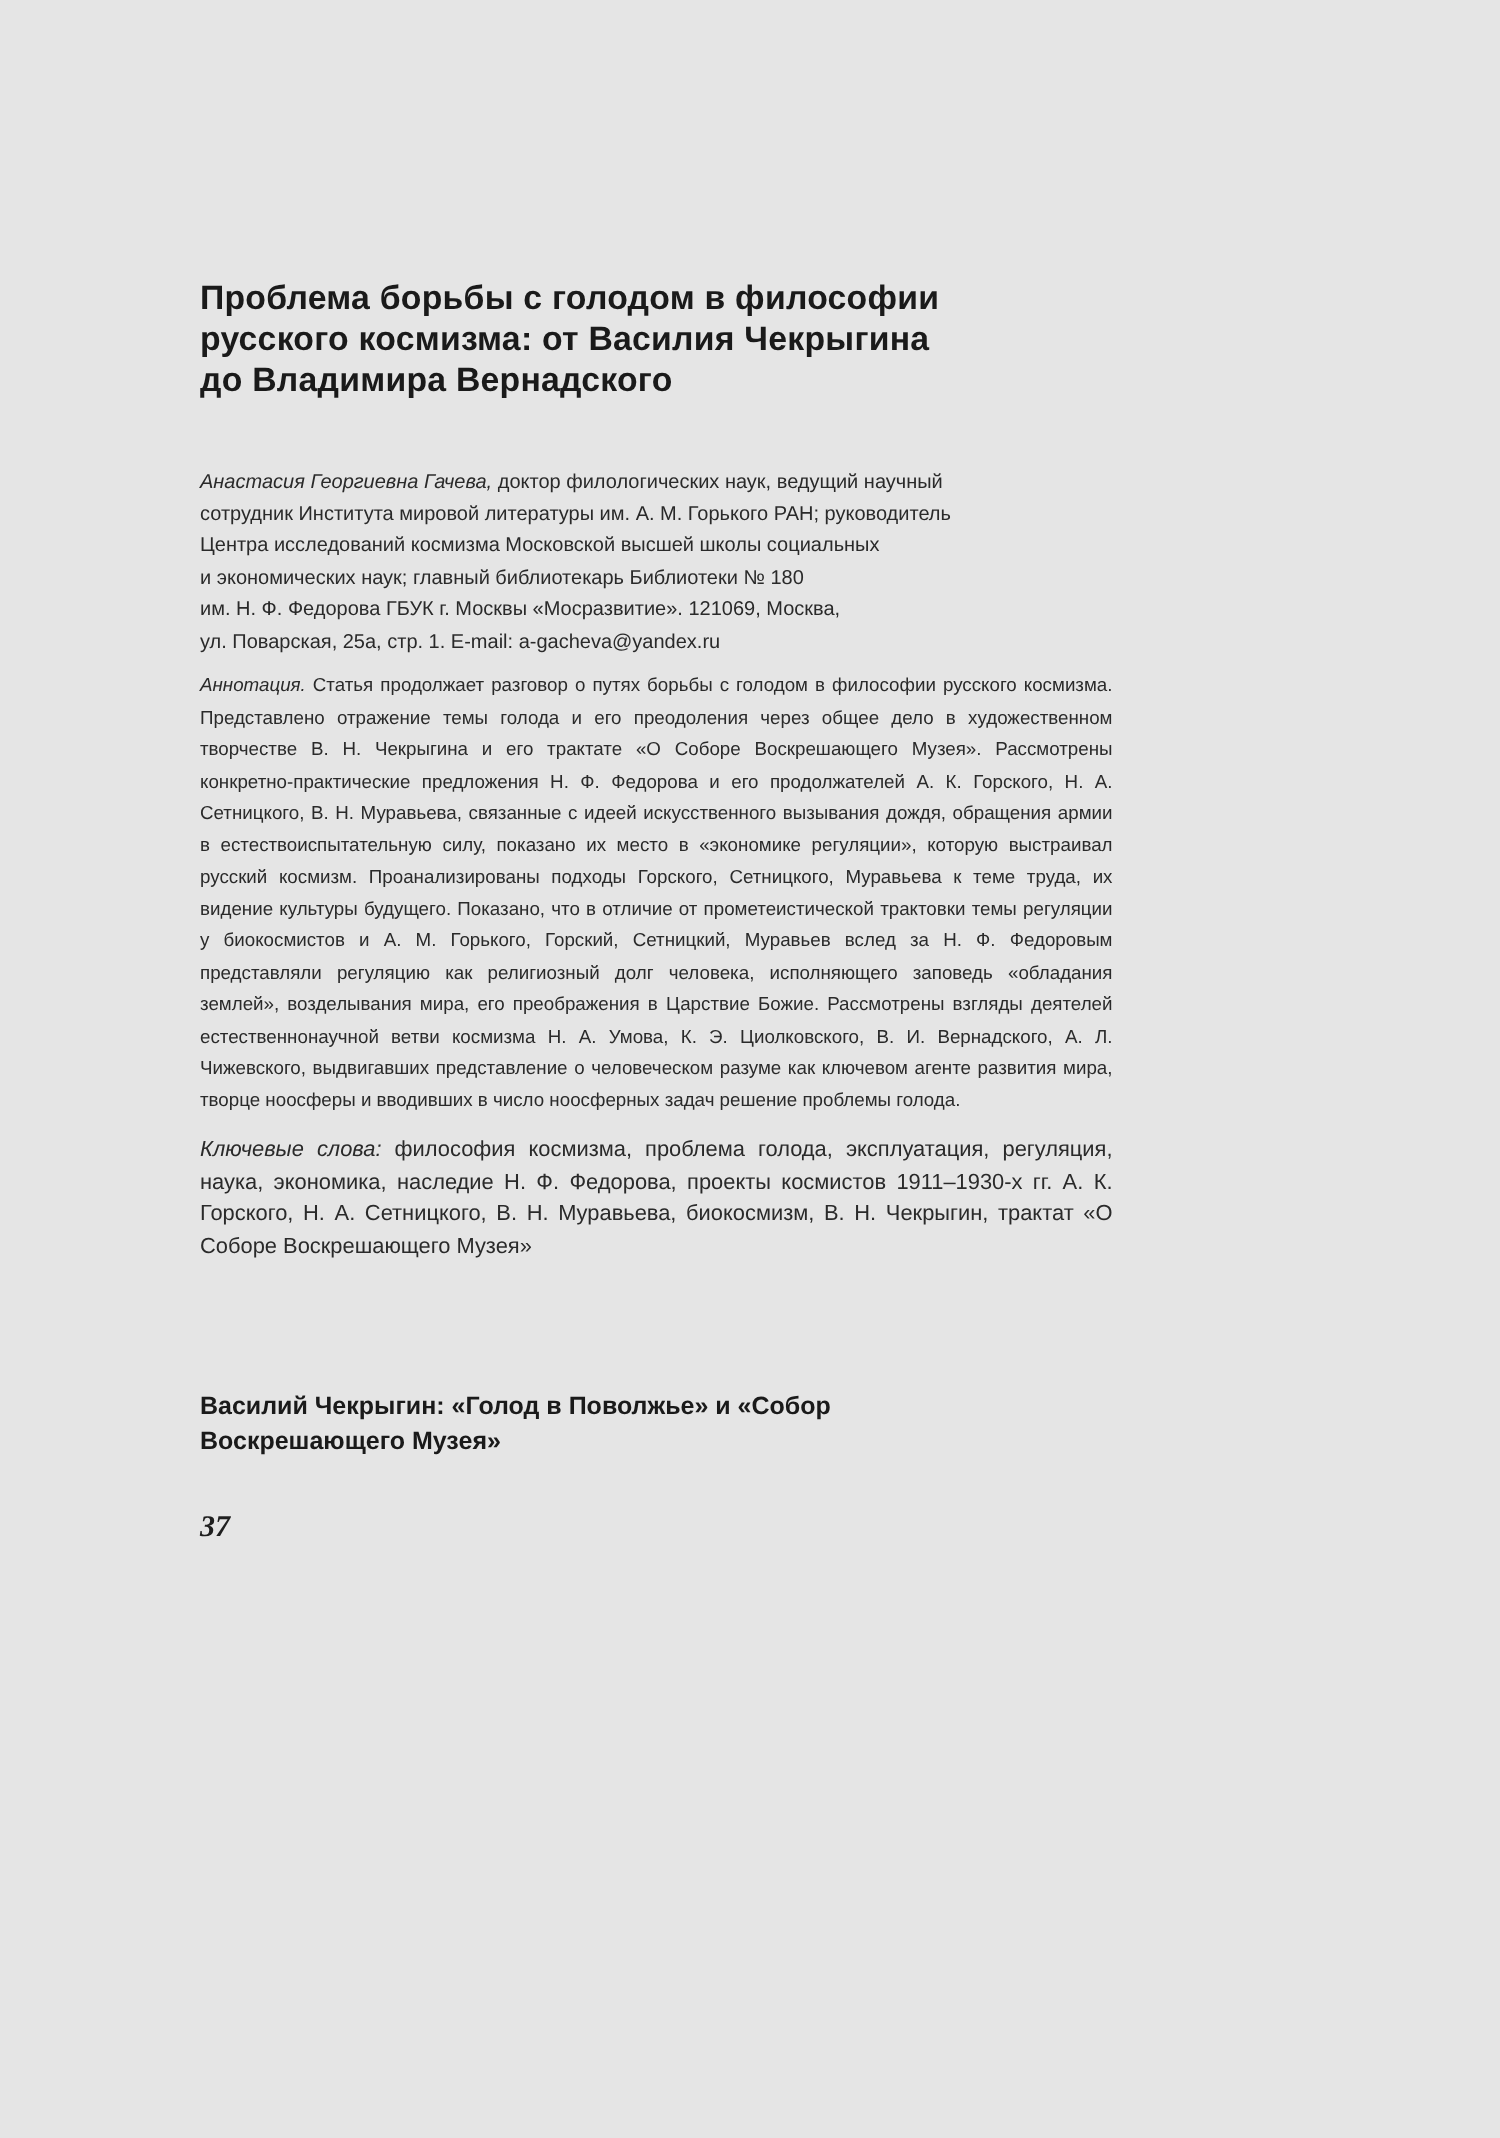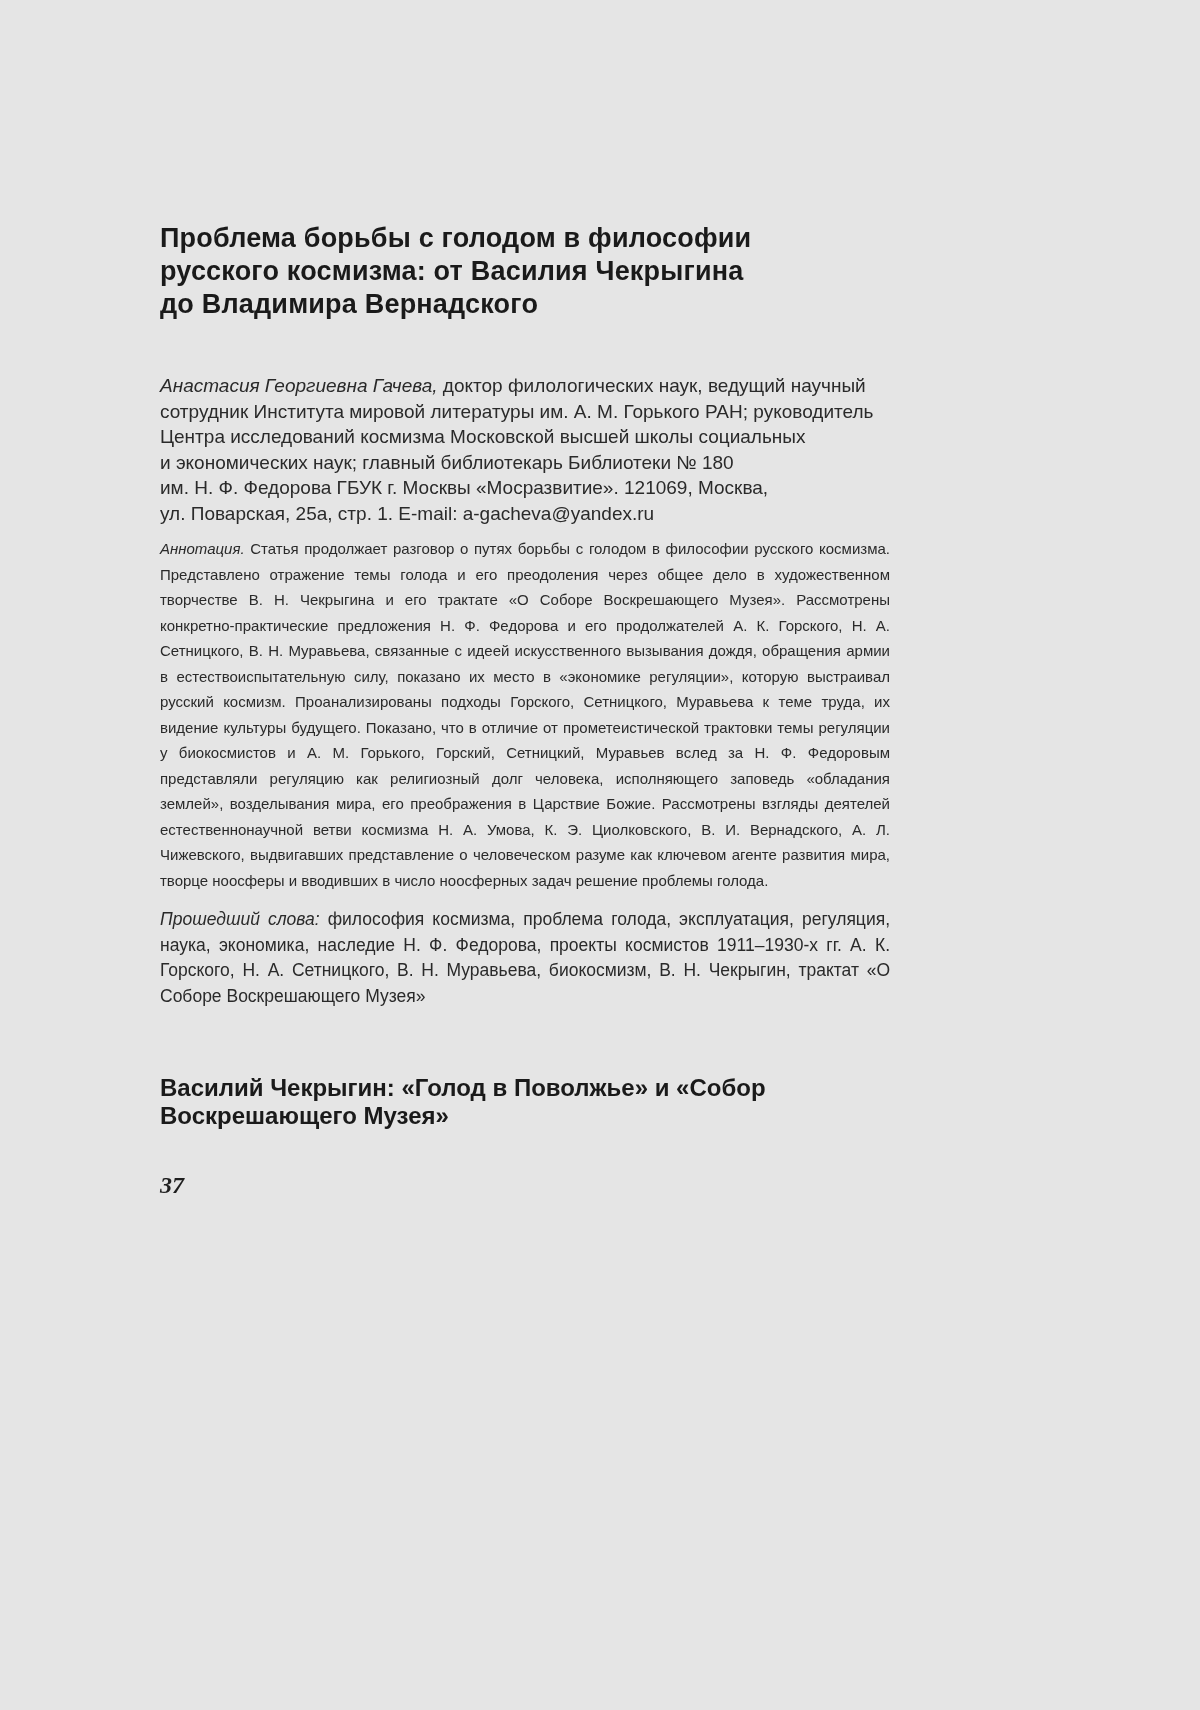--- a/index.html
+++ b/index.html
@@ -35,21 +35,21 @@
   }
   .author {
     margin-top: 16px;
     font-size: 23px;
     line-height: 28px;
     font-weight: 400;
     color: #222222;
   }
   p.bio {
     margin-top: 52px;
-    font-size: 19px;
+    font-size: 16px;
     line-height: 25.5px;
     color: #2a2a2a;
   }
   .italic { font-style: italic; }
   p.abstract {
     margin-top: 10px;
     font-size: 15px;
     line-height: 25.5px;
     text-align: justify;
     color: #2a2a2a;
@@ -61,22 +61,22 @@
     text-align: justify;
     color: #2a2a2a;
   }
   p.edn {
     margin-top: 16px;
     font-size: 17.5px;
     line-height: 25.5px;
     color: #2a2a2a;
   }
   h2.section-heading {
-    margin-top: 65px;
-    font-size: 24px;
+    margin-top: 102px;
+    font-size: 20px;
     line-height: 28px;
     font-weight: 700;
     color: #1a1a1a;
   }
   p.body-text {
     margin-top: 26px;
     font-family: "Liberation Serif", "DejaVu Serif", serif;
     font-size: 22.5px;
     line-height: 32.5px;
     text-align: justify;
@@ -107,21 +107,21 @@
 
     <p class="bio"><span class="italic">Анастасия Георгиевна Гачева,</span><span class="lines"> доктор филологических наук, ведущий научный
 сотрудник Института мировой литературы им. А. М. Горького РАН; руководитель
 Центра исследований космизма Московской высшей школы социальных
 и экономических наук; главный библиотекарь Библиотеки № 180
 им. Н. Ф. Федорова ГБУК г. Москвы «Мосразвитие». 121069, Москва,
 ул. Поварская, 25а, стр. 1. E-mail: a-gacheva@yandex.ru</span></p>
 
     <p class="abstract"><span class="italic">Аннотация.</span><span> Статья продолжает разговор о путях борьбы с голодом в философии русского космизма. Представлено отражение темы голода и его преодоления через общее дело в художественном творчестве В. Н. Чекрыгина и его трактате «О Соборе Воскрешающего Музея». Рассмотрены конкретно-практические предложения Н. Ф. Федорова и его продолжателей А. К. Горского, Н. А. Сетницкого, В. Н. Муравьева, связанные с идеей искусственного вызывания дождя, обращения армии в естествоиспытательную силу, показано их место в «экономике регуляции», которую выстраивал русский космизм. Проанализированы подходы Горского, Сетницкого, Муравьева к теме труда, их видение культуры будущего. Показано, что в отличие от прометеистической трактовки темы регуляции у биокосмистов и А. М. Горького, Горский, Сетницкий, Муравьев вслед за Н. Ф. Федоровым представляли регуляцию как религиозный долг человека, исполняющего заповедь «обладания землей», возделывания мира, его преображения в Царствие Божие. Рассмотрены взгляды деятелей естественнонаучной ветви космизма Н. А. Умова, К. Э. Циолковского, В. И. Вернадского, А. Л. Чижевского, выдвигавших представление о человеческом разуме как ключевом агенте развития мира, творце ноосферы и вводивших в число ноосферных задач решение проблемы голода.</span></p>
 
-    <p class="keywords"><span class="italic">Прошедший слова:</span><span> философия космизма, проблема голода, эксплуатация, регуляция, наука, экономика, наследие Н. Ф. Федорова, проекты космистов 1911–1930-х гг. А. К. Горского, Н. А. Сетницкого, В. Н. Муравьева, биокосмизм, В. Н. Чекрыгин, трактат «О Соборе Воскрешающего Музея»</span></p>
+    <p class="keywords"><span class="italic">Ключевые слова:</span><span> философия космизма, проблема голода, эксплуатация, регуляция, наука, экономика, наследие Н. Ф. Федорова, проекты космистов 1911–1930-х гг. А. К. Горского, Н. А. Сетницкого, В. Н. Муравьева, биокосмизм, В. Н. Чекрыгин, трактат «О Соборе Воскрешающего Музея»</span></p>
 
 
     <h2 class="section-heading lines">Василий Чекрыгин: «Голод в Поволжье» и «Собор
 Воскрешающего Музея»</h2>
 
 
     <div class="page-number">37</div>
 
   </div>
 </div>

